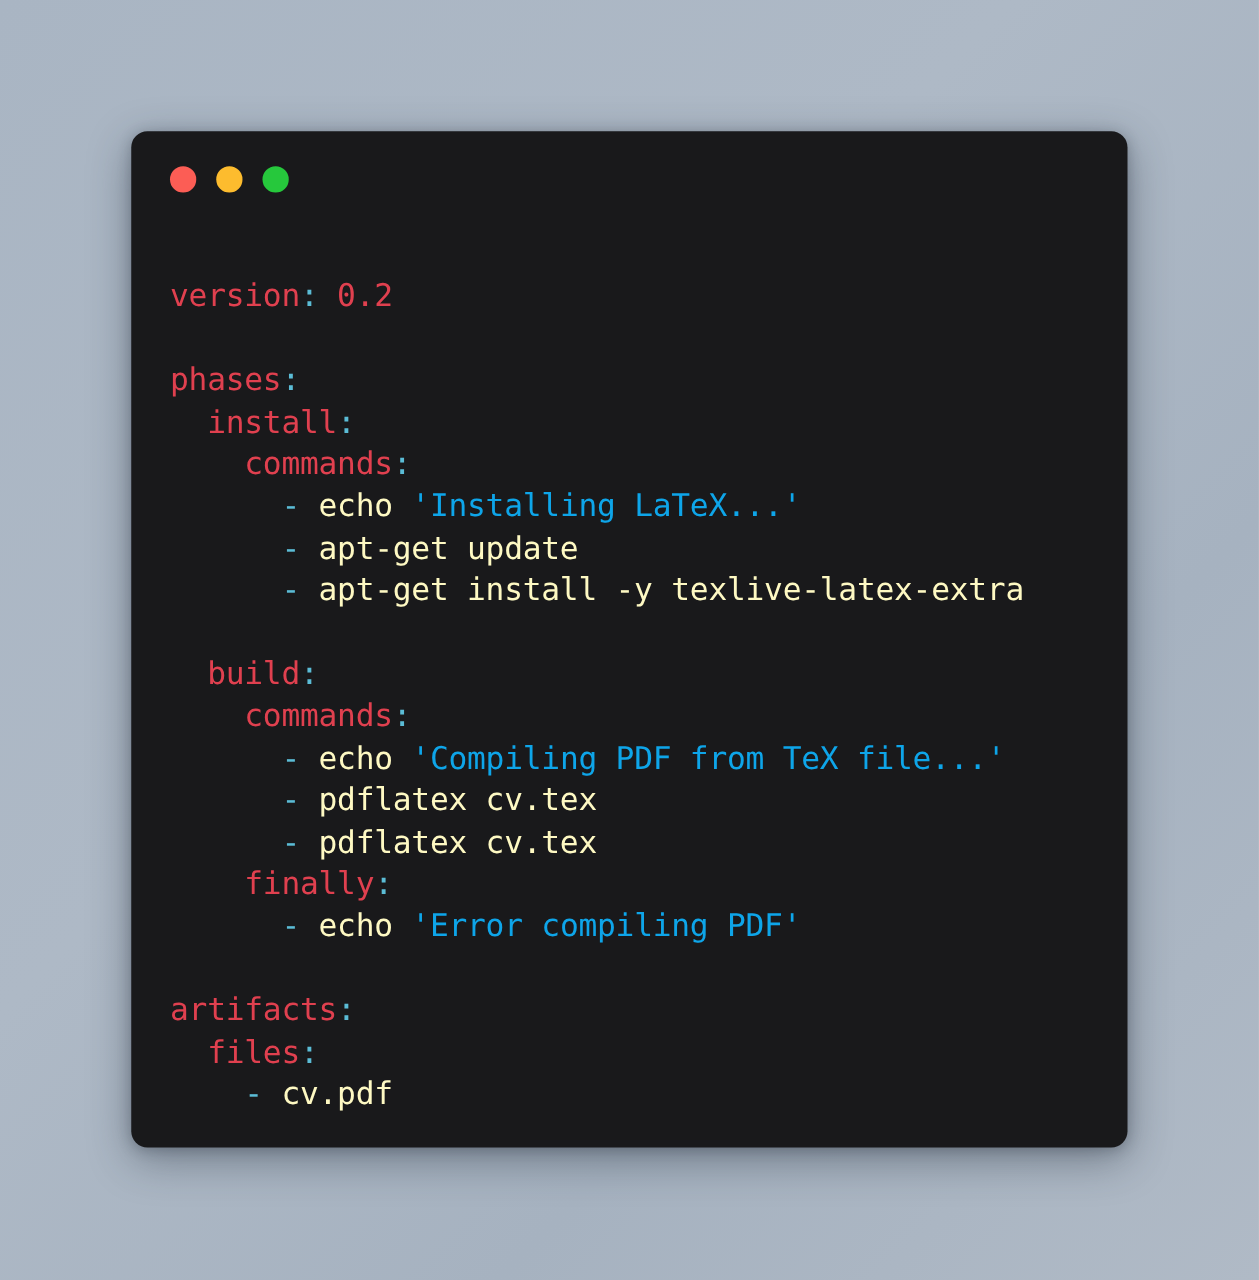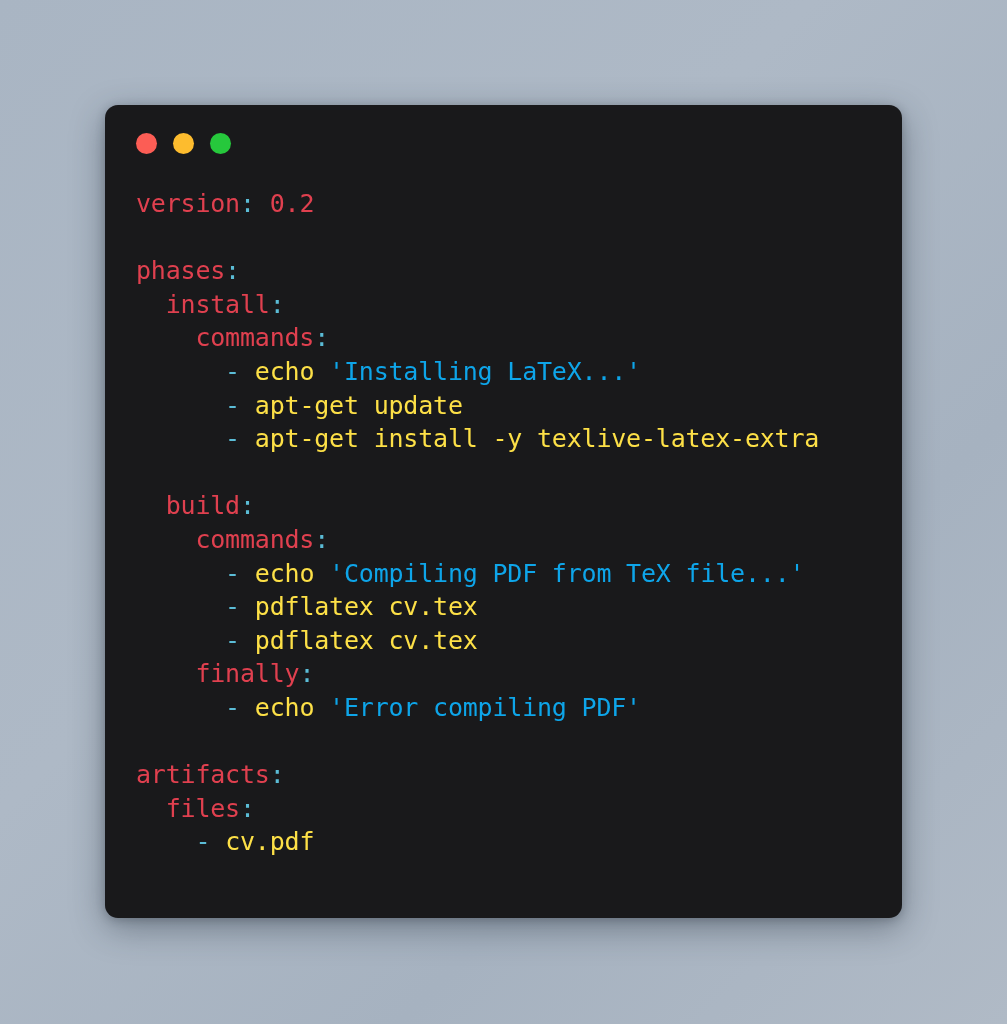--- a/index.html
+++ b/index.html
@@ -52,21 +52,21 @@
     flex: 0 0 auto;
   }
   .dot-close    { background: #fc5d55; }
   .dot-minimize { background: #fdbc2e; }
   .dot-zoom     { background: #26c83c; }
 
   
   #code-body {
     position: absolute;
     left: 0;
-    top: 60px;
+    top: 93px;
     width: 100%;
     padding: 22px 0 0 31px;
     box-sizing: border-box;
     font-family: "DejaVu Sans Mono", monospace;
     font-size: 25px;
     line-height: 33.6px;
     letter-spacing: -0.2px;
     white-space: pre;
   }
 
@@ -74,21 +74,21 @@
     height: 33.6px;
     white-space: pre;
   }
   .code-line.blank { height: 33.6px; }
 
   
   .tok-key    { color: #e0404f; }
   .tok-punct  { color: #5bbcd6; }
   .tok-dash   { color: #5bbcd6; }
   .tok-num    { color: #e0404f; }
-  .tok-plain  { color: #fde047; }
+  .tok-plain  { color: #fef9c3; }
   .tok-str    { color: #0ea5e9; }
   .tok-space  { color: transparent; }
 </style>
 </head>
 <body>
 
 <div id="terminal-window">
 
   <div id="titlebar">
     <div class="dot dot-close"></div>

